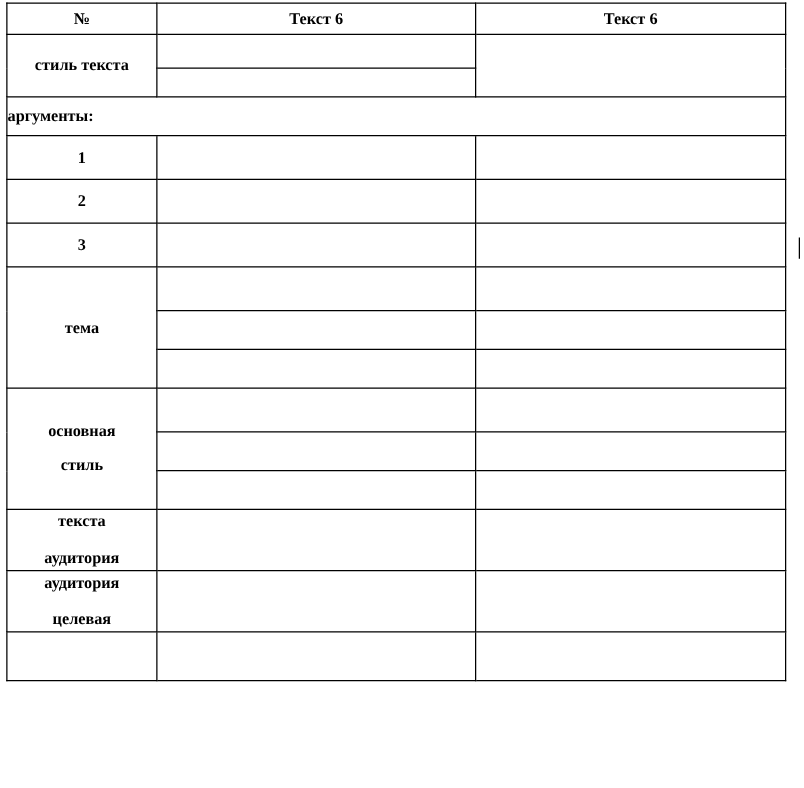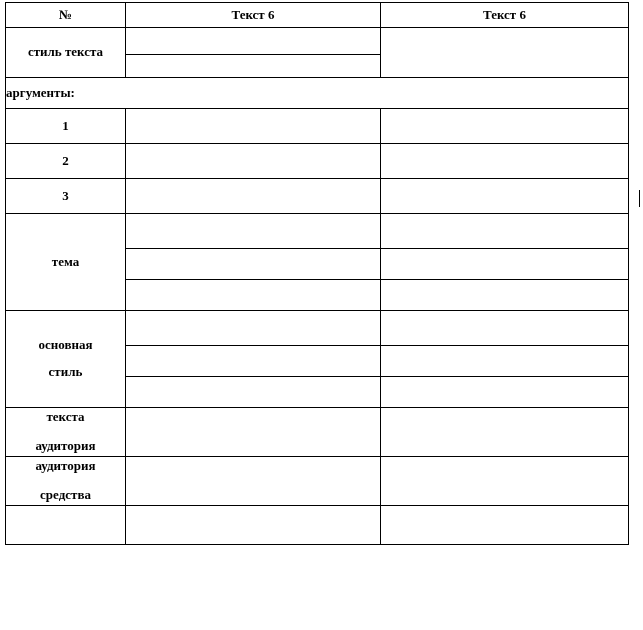--- a/index.html
+++ b/index.html
@@ -165,21 +165,21 @@
         </td>
         <td class="empty-cell h48" rowspan="2"></td>
         <td class="empty-cell h48" rowspan="2"></td>
       </tr>
       <tr></tr>
 
       <tr>
         <td class="label-cell h48" rowspan="2">
           <div>аудитория</div>
           <div style="height:14px"></div>
-          <div>средства</div>
+          <div>целевая</div>
         </td>
         <td class="empty-cell h48" rowspan="2"></td>
         <td class="empty-cell h48" rowspan="2"></td>
       </tr>
       <tr></tr>
 
       <tr>
         <td class="empty-cell h38"></td>
         <td class="empty-cell h38"></td>
         <td class="empty-cell h38"></td>

